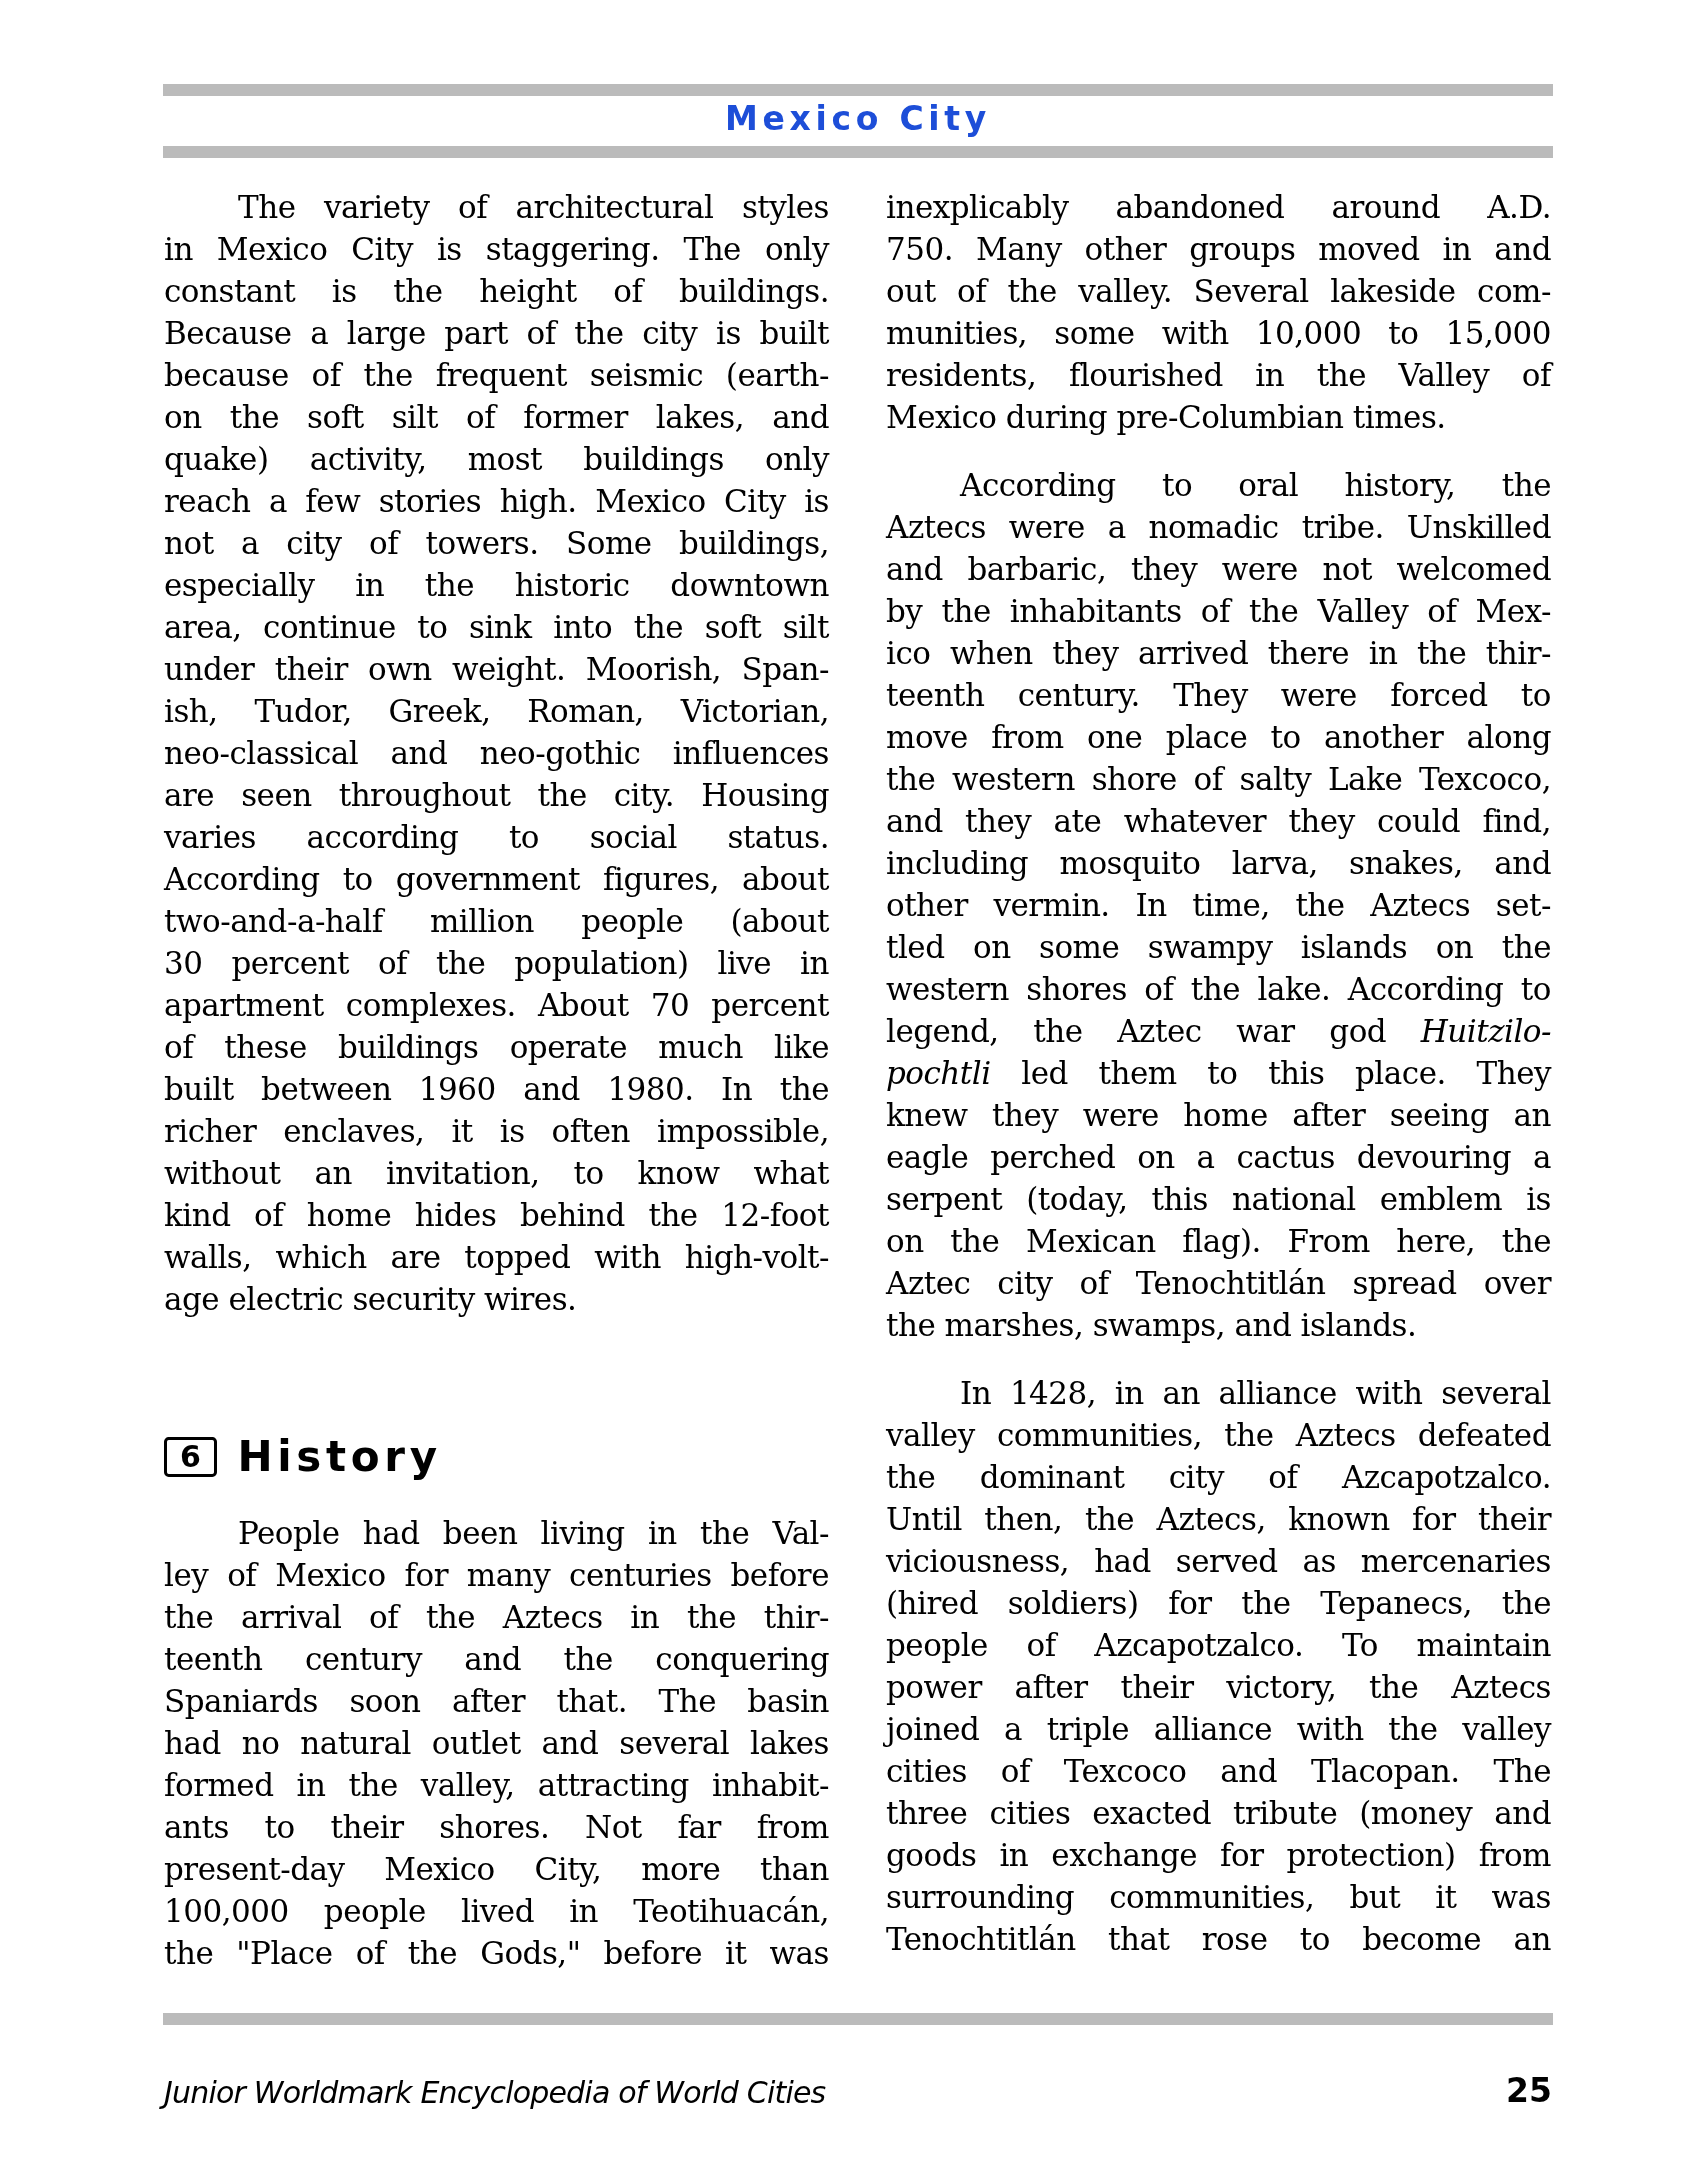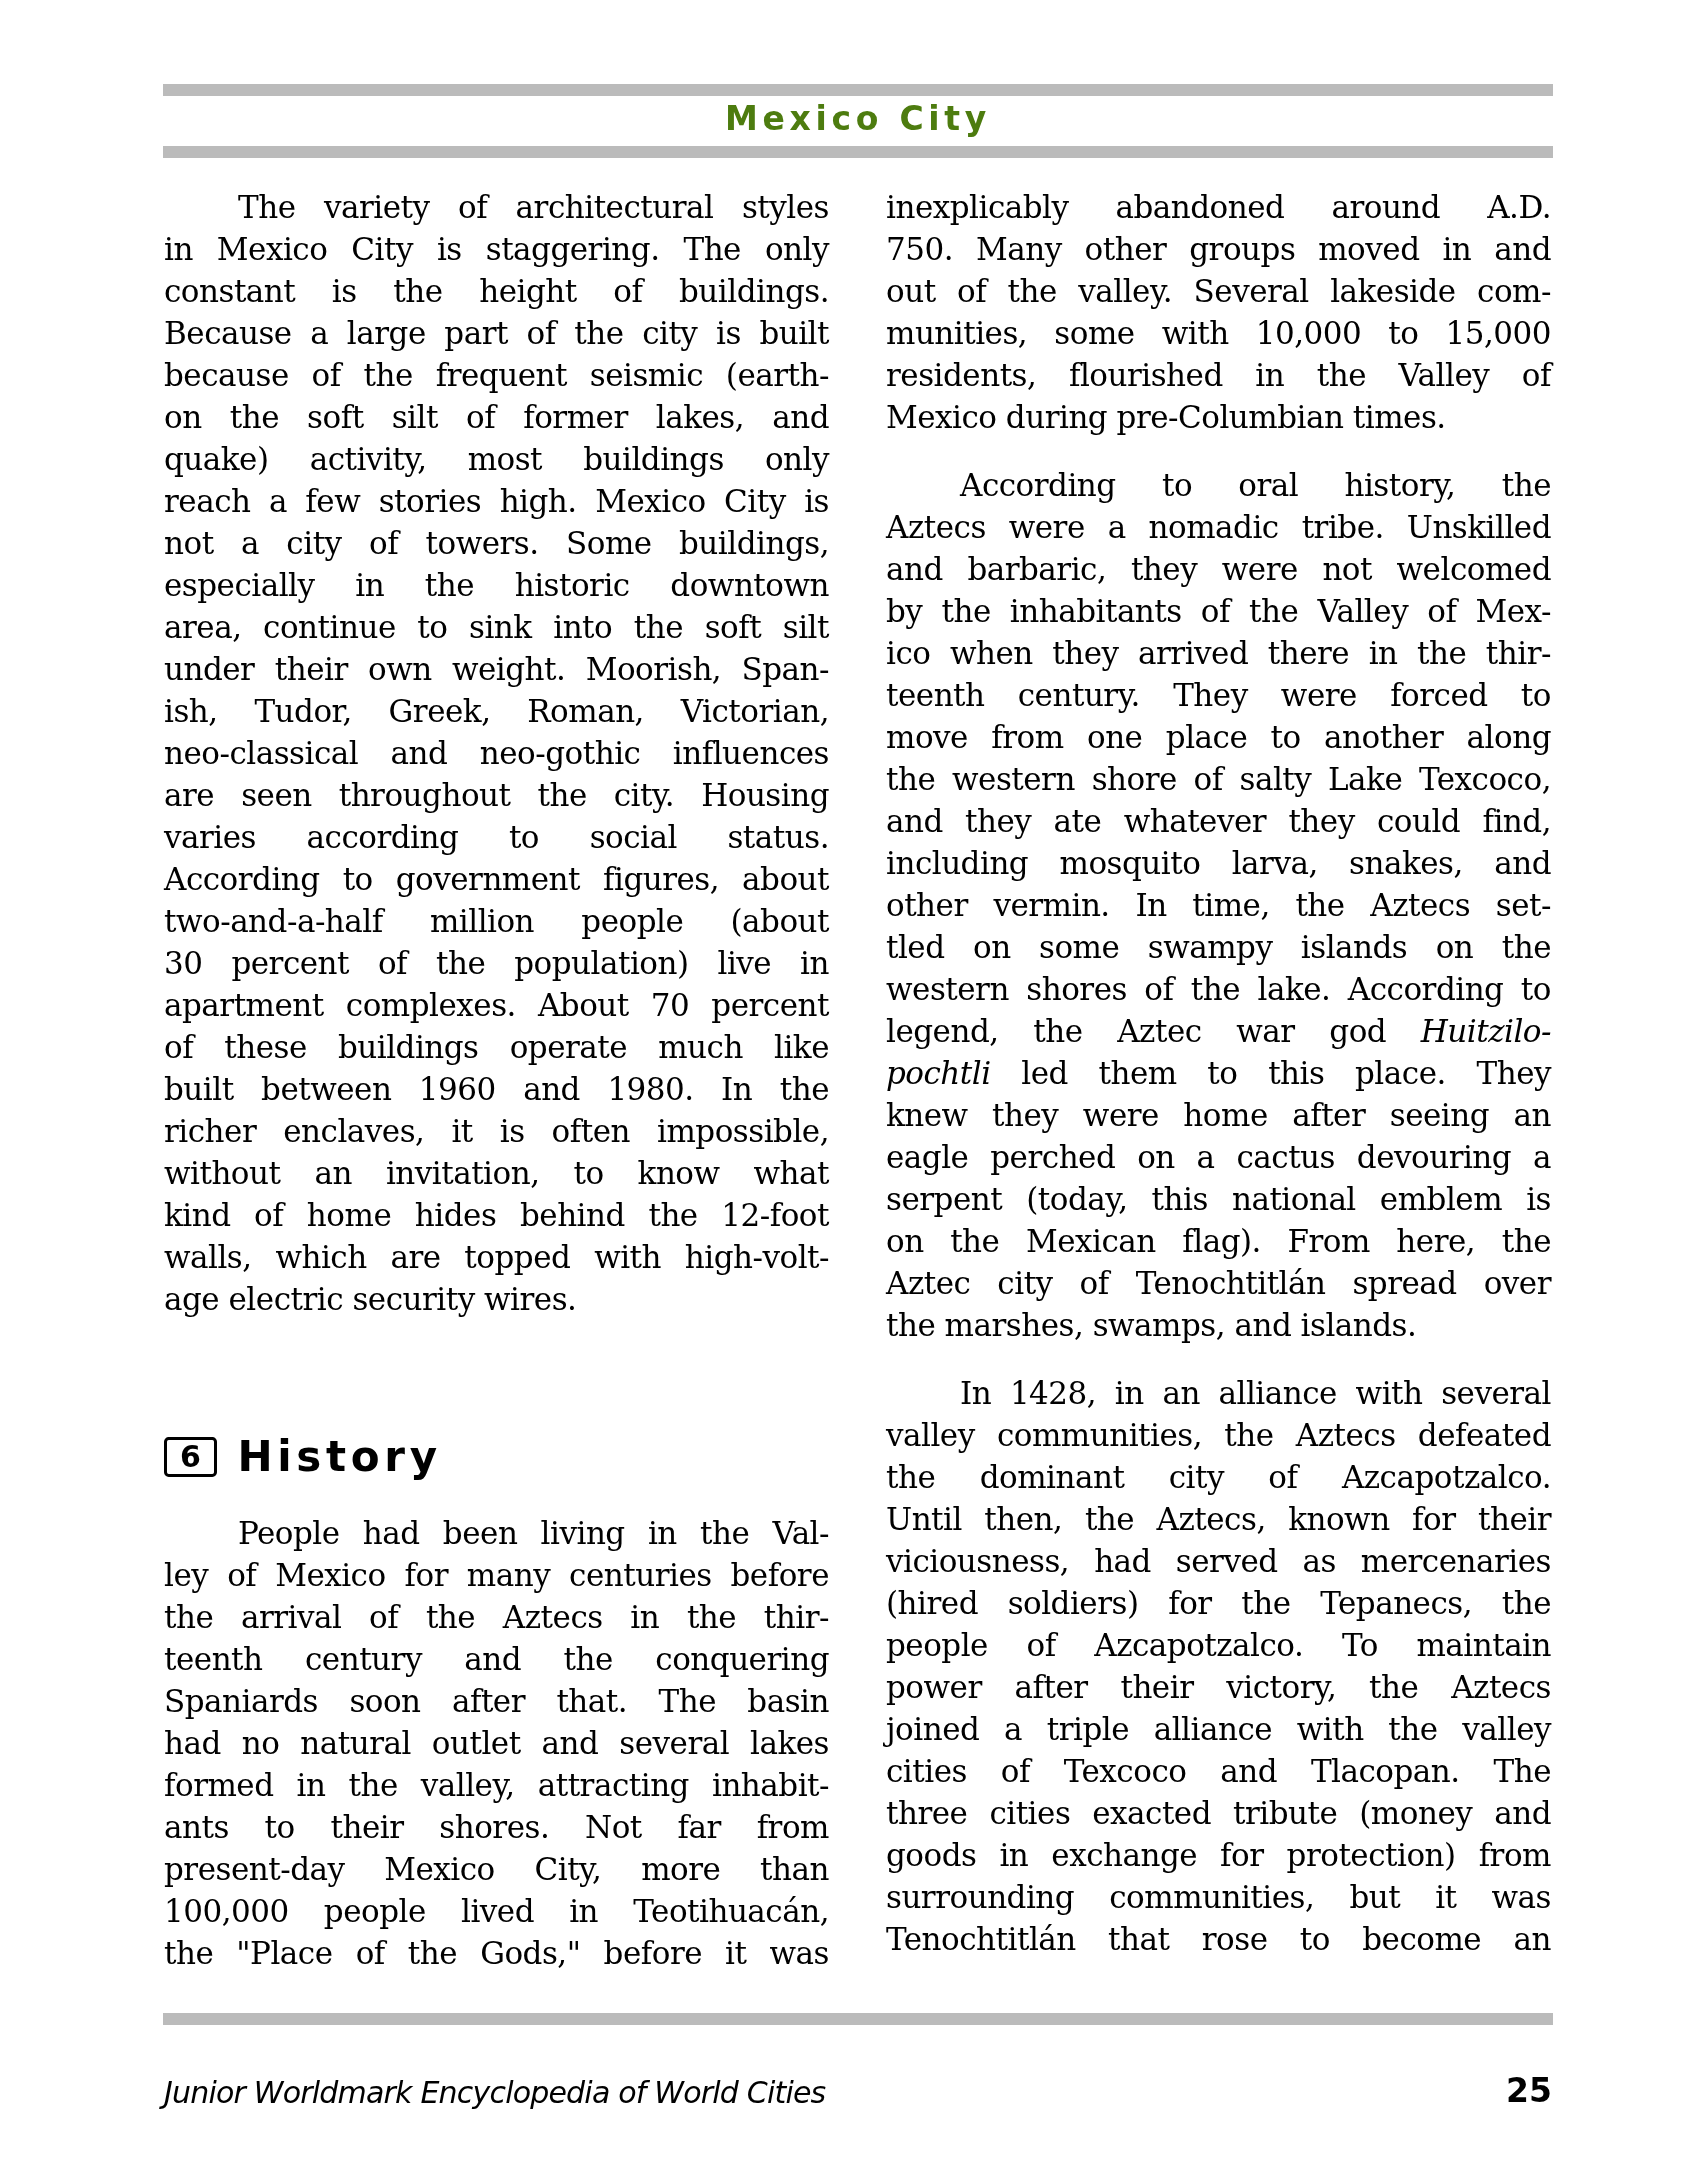--- a/index.html
+++ b/index.html
@@ -1,21 +1,21 @@
 <!DOCTYPE html>
 <html style="font-size:12.5px"><head>
 <meta charset="utf-8">
 <style>
   html, body { margin: 0; padding: 0; background: #ffffff; }
   body { width: 1703px; height: 2172px; position: relative; overflow: hidden; }
   .rule { position: absolute; left: 163px; width: 1390px; height: 11.7px; background: #bbbbbb; }
   .running-head {
     position: absolute; left: 163px; width: 1390px; top: 99px; text-align: center;
     font-family: "DejaVu Sans", sans-serif; font-weight: bold; font-size: 33px;
-    letter-spacing: 4.7px; color: #4d7c0f;
+    letter-spacing: 4.7px; color: #1d4ed8;
   }
   .col { position: absolute; width: 665px; font-family: "DejaVu Serif", serif; font-size: 31px; color: #000; }
   .col-left { left: 164px; }
   .col-right { left: 886px; }
   .line {
     height: 42px; line-height: 42px; white-space: nowrap; text-align: justify; text-align-last: justify;
     letter-spacing: -0.5px;
   }
   .line.last { text-align-last: left; }
   .line.indent { padding-left: 74px; }

